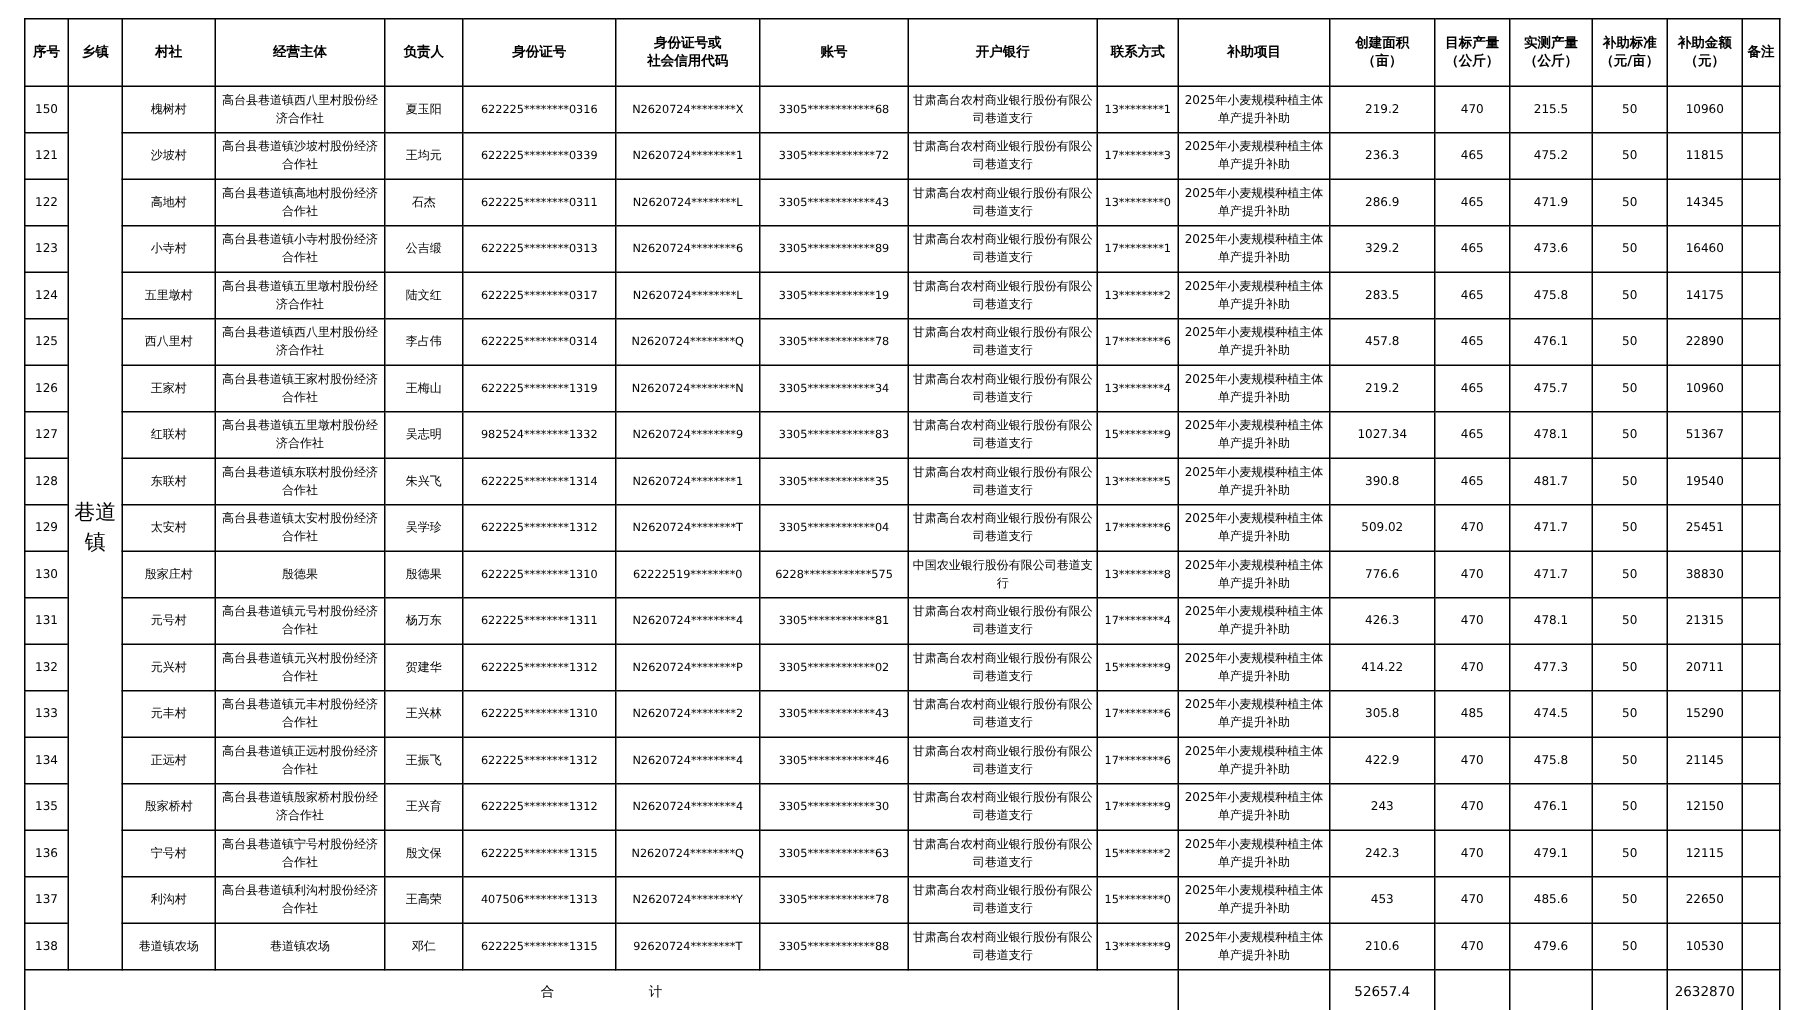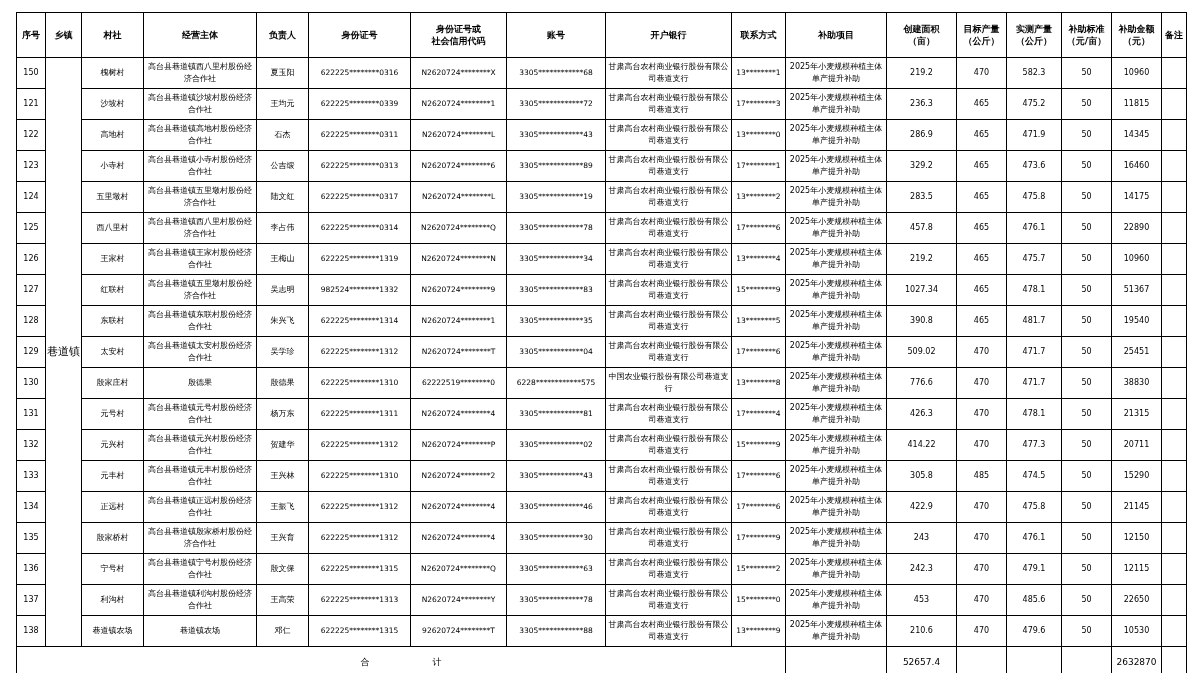--- a/index.html
+++ b/index.html
@@ -5,21 +5,21 @@
   html,body{margin:0;padding:0;width:1200px;height:673px;background:#ffffff;overflow:hidden;}
   .sheet{position:absolute;left:16px;top:12px;}
   table{border-collapse:collapse;table-layout:fixed;width:1170px;color:#000;
         font-family:"DejaVu Sans","Liberation Sans",sans-serif;}
   th,td{border:1px solid #000;text-align:center;vertical-align:middle;padding:0 1px;overflow:hidden;}
   th{font-size:9px;font-weight:bold;white-space:pre-line;height:44px;line-height:1.35;}
   td{font-size:8px;line-height:1.45;height:30px;word-break:break-all;}
   td.code{font-size:7.5px;letter-spacing:0;}
   tr.total-row td{height:31px;font-size:9px;}
   td.total-label{white-space:pre;font-size:10px;}
-  td.township-cell{font-size:11px;}
+  td.township-cell{font-size:14px;}
 </style>
 </head>
 <body>
 
 <div class="sheet">
   <table>
     <colgroup>
       <col style="width:29px">
         <col style="width:36px">
         <col style="width:62px">
@@ -73,21 +73,21 @@
           <td>高台县巷道镇西八里村股份经济合作社</td>
           <td>夏玉阳</td>
           <td class="code">622225********0316</td>
           <td class="code">N2620724********X</td>
           <td class="code">3305************68</td>
           <td>甘肃高台农村商业银行股份有限公司巷道支行</td>
           <td class="code">13********1</td>
           <td>2025年小麦规模种植主体单产提升补助</td>
           <td>219.2</td>
           <td>470</td>
-          <td>582.3</td>
+          <td>215.5</td>
           <td>50</td>
           <td>10960</td>
           <td></td>
         </tr>
         <tr>
           <td>121</td>
           <td>沙坡村</td>
           <td>高台县巷道镇沙坡村股份经济合作社</td>
           <td>王均元</td>
           <td class="code">622225********0339</td>
@@ -371,21 +371,21 @@
           <td>479.1</td>
           <td>50</td>
           <td>12115</td>
           <td></td>
         </tr>
         <tr>
           <td>137</td>
           <td>利沟村</td>
           <td>高台县巷道镇利沟村股份经济合作社</td>
           <td>王高荣</td>
-          <td class="code">622225********1313</td>
+          <td class="code">407506********1313</td>
           <td class="code">N2620724********Y</td>
           <td class="code">3305************78</td>
           <td>甘肃高台农村商业银行股份有限公司巷道支行</td>
           <td class="code">15********0</td>
           <td>2025年小麦规模种植主体单产提升补助</td>
           <td>453</td>
           <td>470</td>
           <td>485.6</td>
           <td>50</td>
           <td>22650</td>

